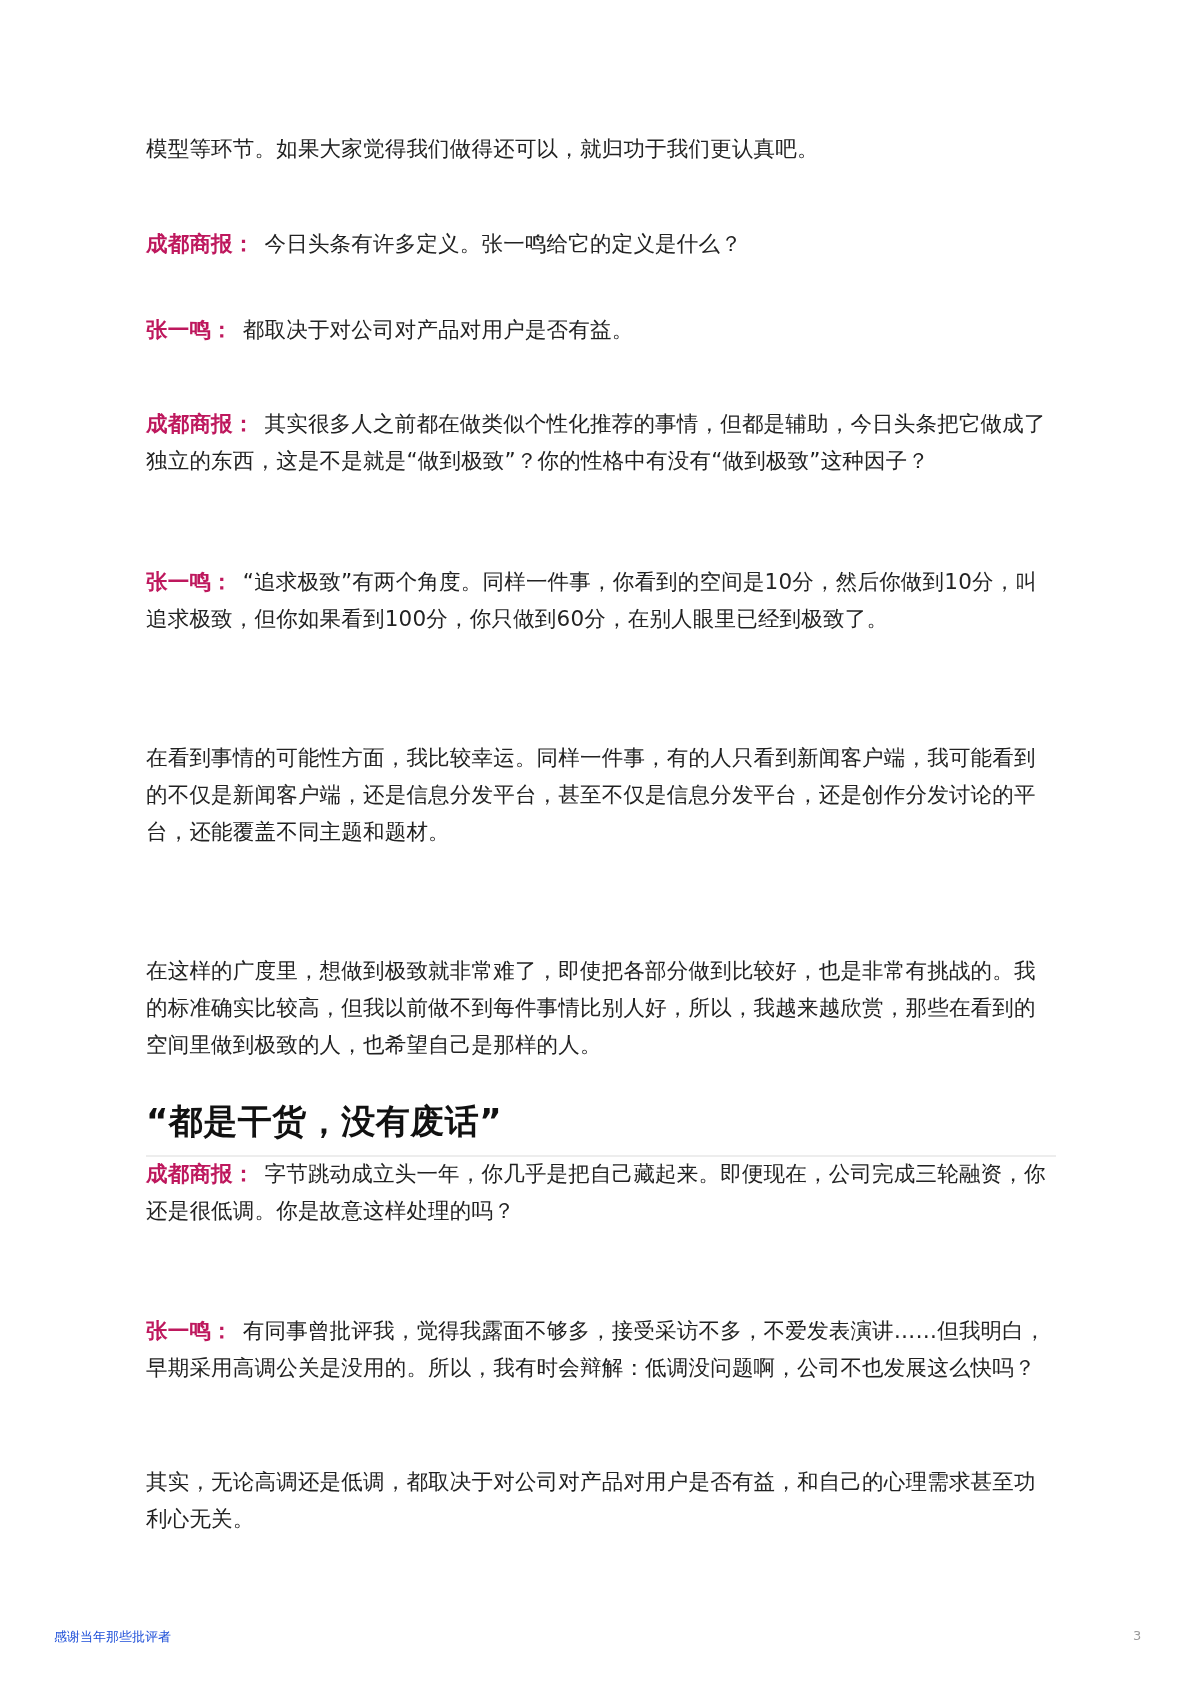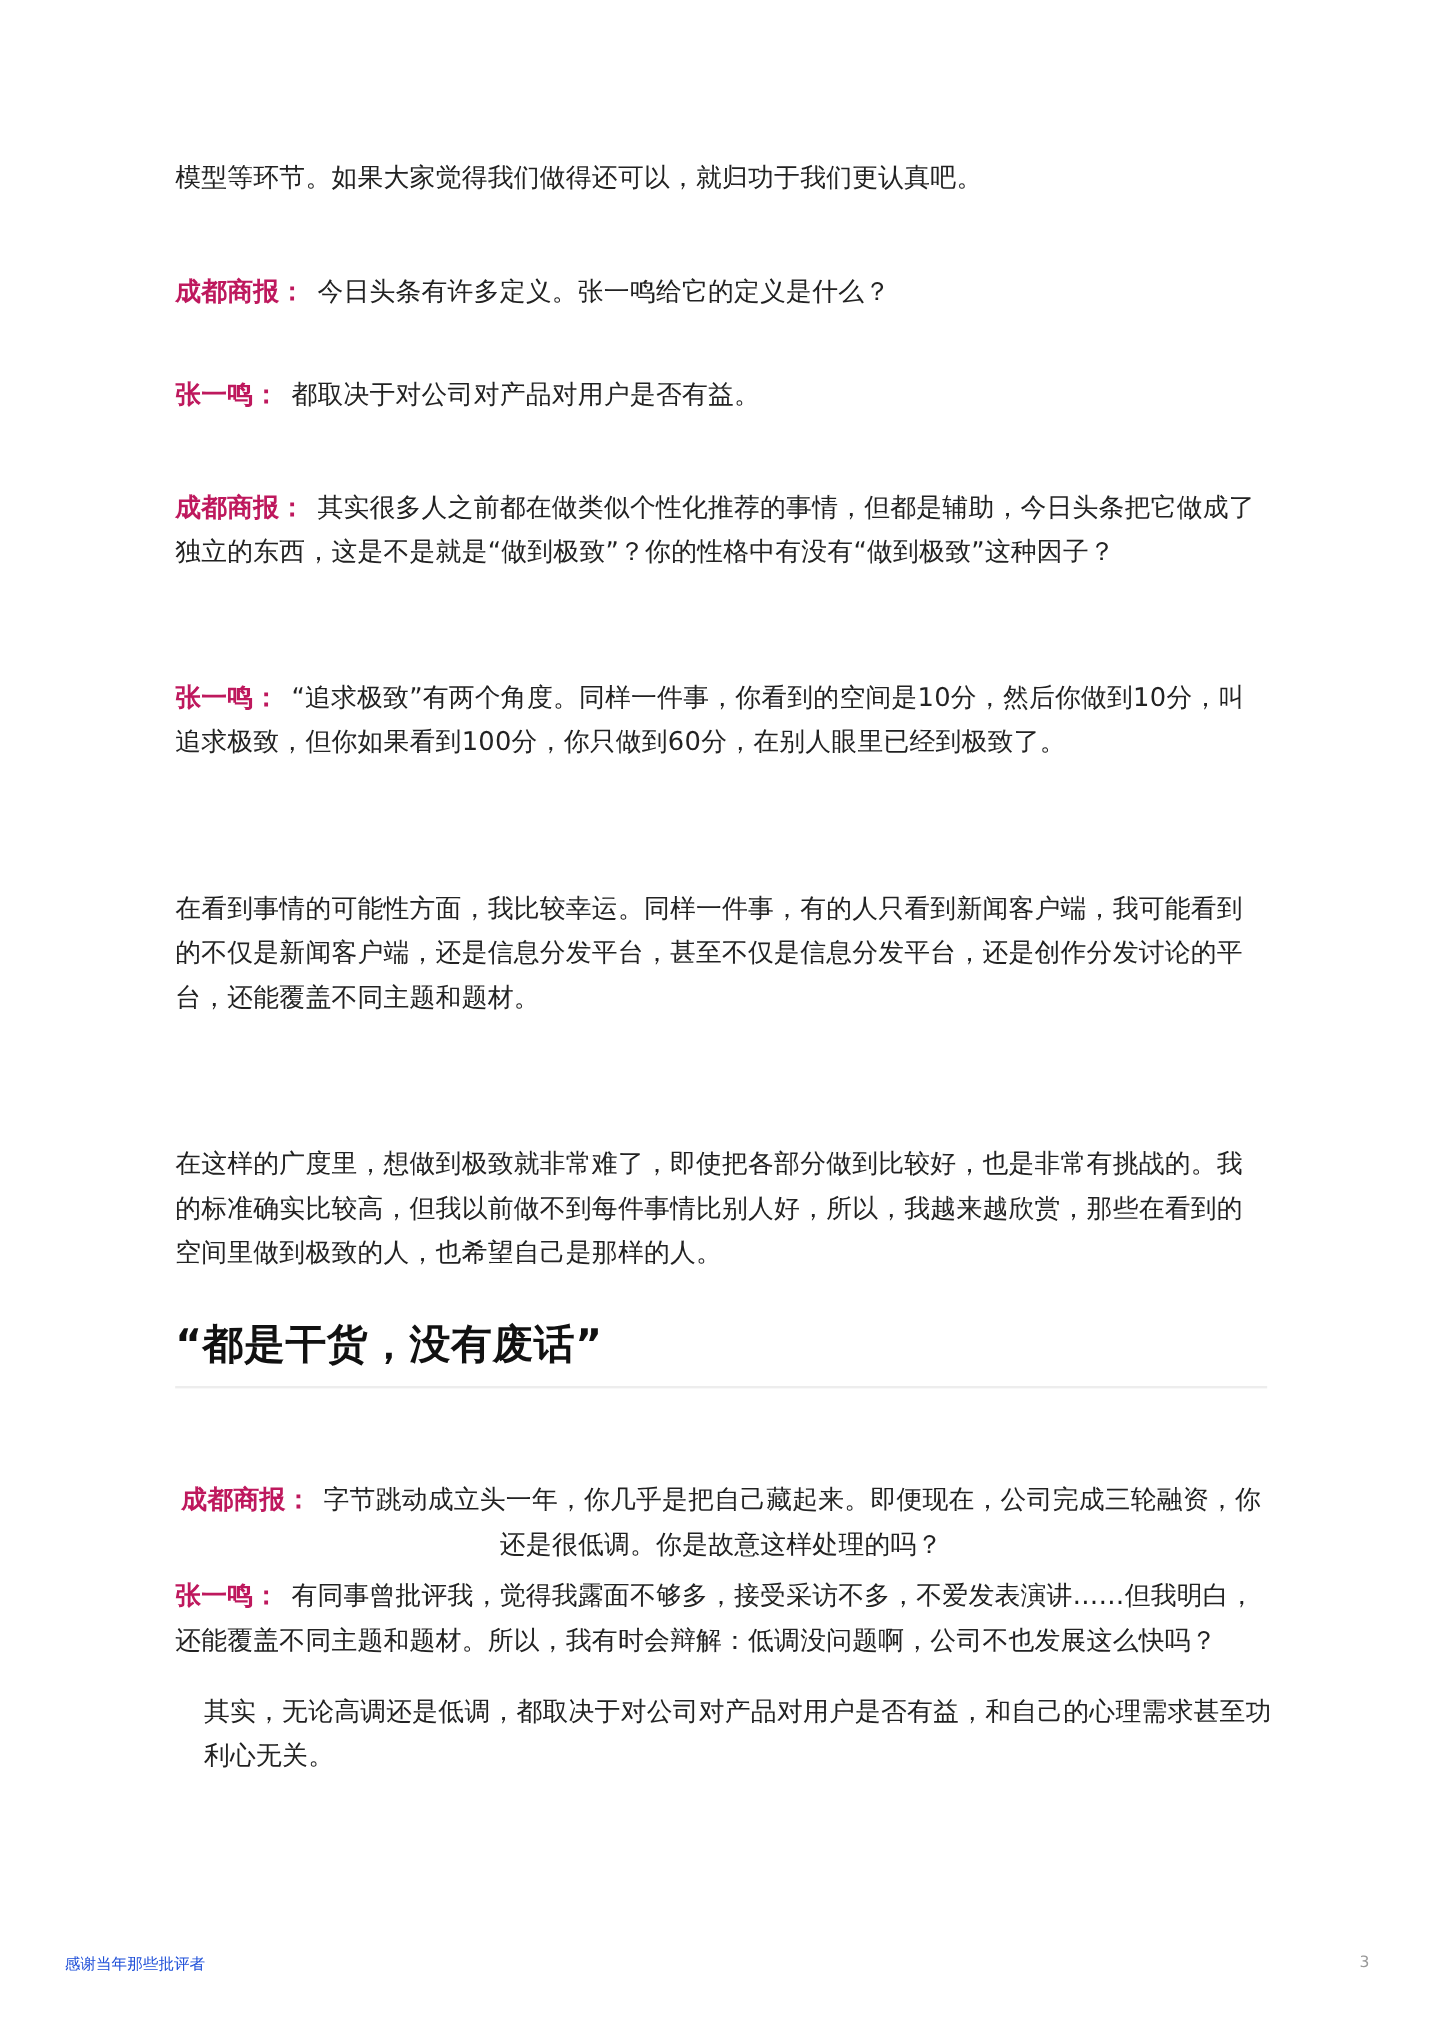--- a/index.html
+++ b/index.html
@@ -102,29 +102,29 @@
     <span>在看到事情的可能性方面，我比较幸运。同样一件事，有的人只看到新闻客户端，我可能看到的不仅是新闻客户端，还是信息分发平台，甚至不仅是信息分发平台，还是创作分发讨论的平台，还能覆盖不同主题和题材。</span>
   </p>
 
   <p class="para" style="top:912px;margin-top:40px;">
     <span>在这样的广度里，想做到极致就非常难了，即使把各部分做到比较好，也是非常有挑战的。我的标准确实比较高，但我以前做不到每件事情比别人好，所以，我越来越欣赏，那些在看到的空间里做到极致的人，也希望自己是那样的人。</span>
   </p>
 
   <h2 class="section-heading">“都是干货，没有废话”</h2>
   <div class="heading-rule"></div>
 
-  <p class="para" style="top:1232px;text-align:center;">
+  <p class="para" style="top:1155px;">
     <span class="speaker">成都商报：</span><span class="speaker-sep"></span><span>字节跳动成立头一年，你几乎是把自己藏起来。即便现在，公司完成三轮融资，你还是很低调。你是故意这样处理的吗？</span>
   </p>
 
   <p class="para" style="top:1312px;">
-    <span class="speaker">张一鸣：</span><span class="speaker-sep"></span><span>有同事曾批评我，觉得我露面不够多，接受采访不多，不爱发表演讲……但我明白，还能覆盖不同主题和题材。所以，我有时会辩解：低调没问题啊，公司不也发展这么快吗？</span>
+    <span class="speaker">张一鸣：</span><span class="speaker-sep"></span><span>有同事曾批评我，觉得我露面不够多，接受采访不多，不爱发表演讲……但我明白，早期采用高调公关是没用的。所以，我有时会辩解：低调没问题啊，公司不也发展这么快吗？</span>
   </p>
 
-  <p class="para" style="top:1408px;margin-left:24px;">
+  <p class="para" style="top:1463px;">
     <span>其实，无论高调还是低调，都取决于对公司对产品对用户是否有益，和自己的心理需求甚至功利心无关。</span>
   </p>
 
 </main>
 
 <footer>
   <div class="footer-title">感谢当年那些批评者</div>
   <div class="footer-page">3</div>
 </footer>
 

